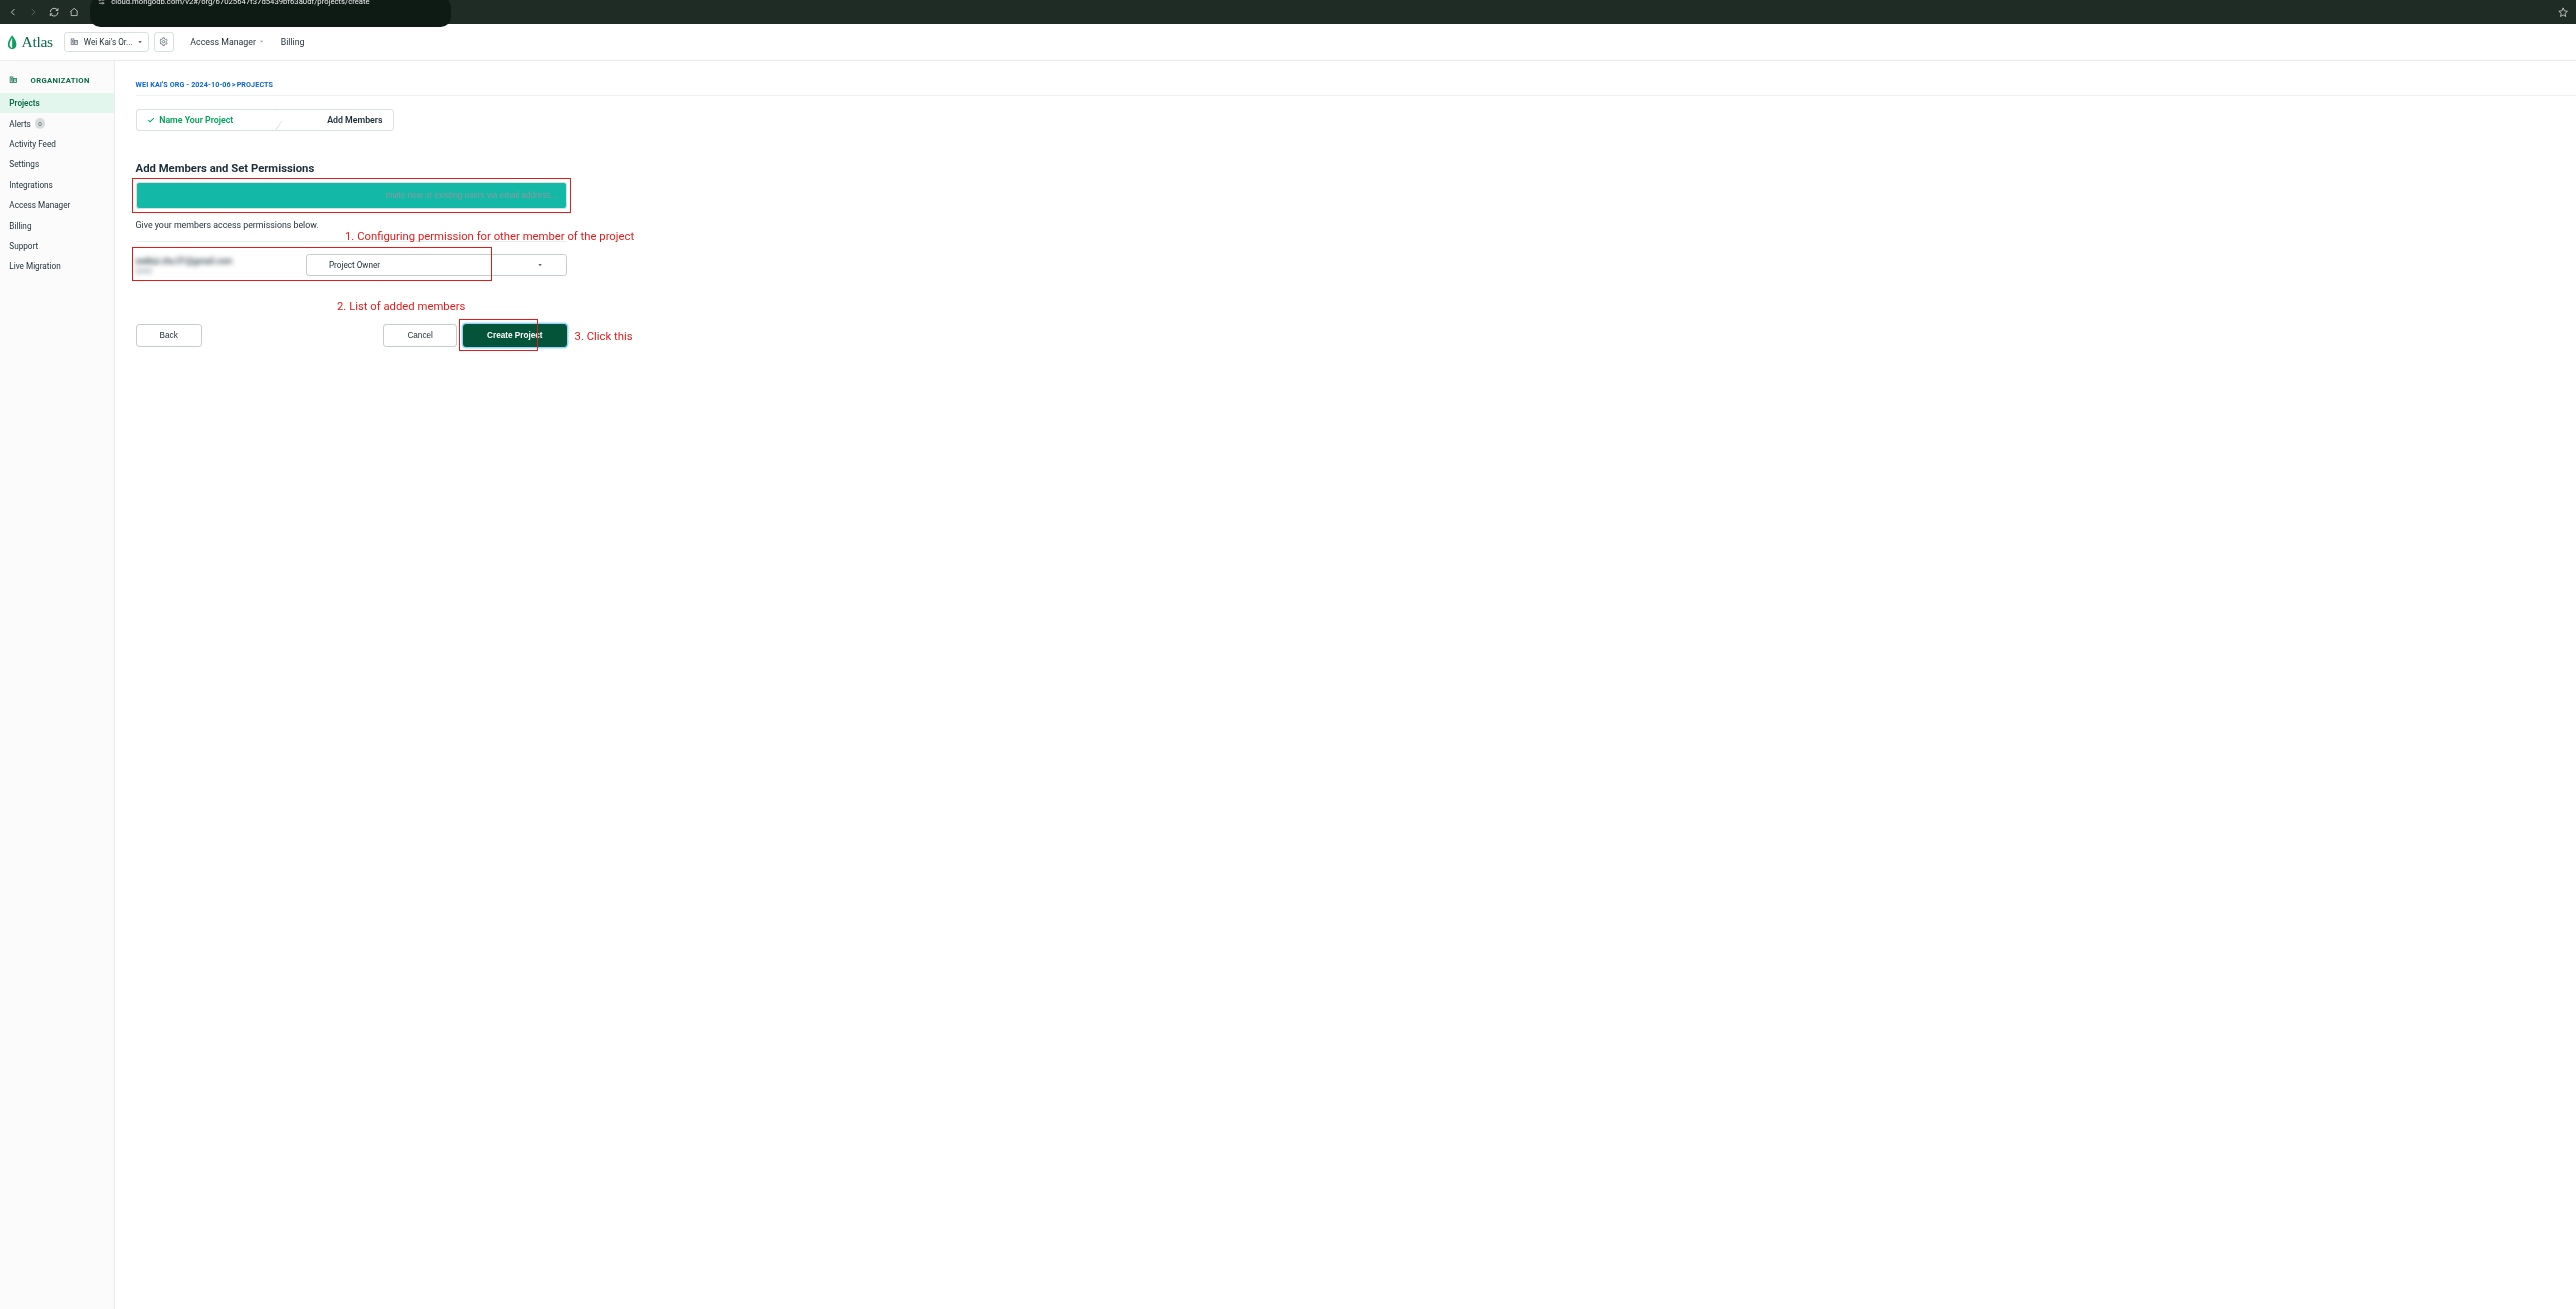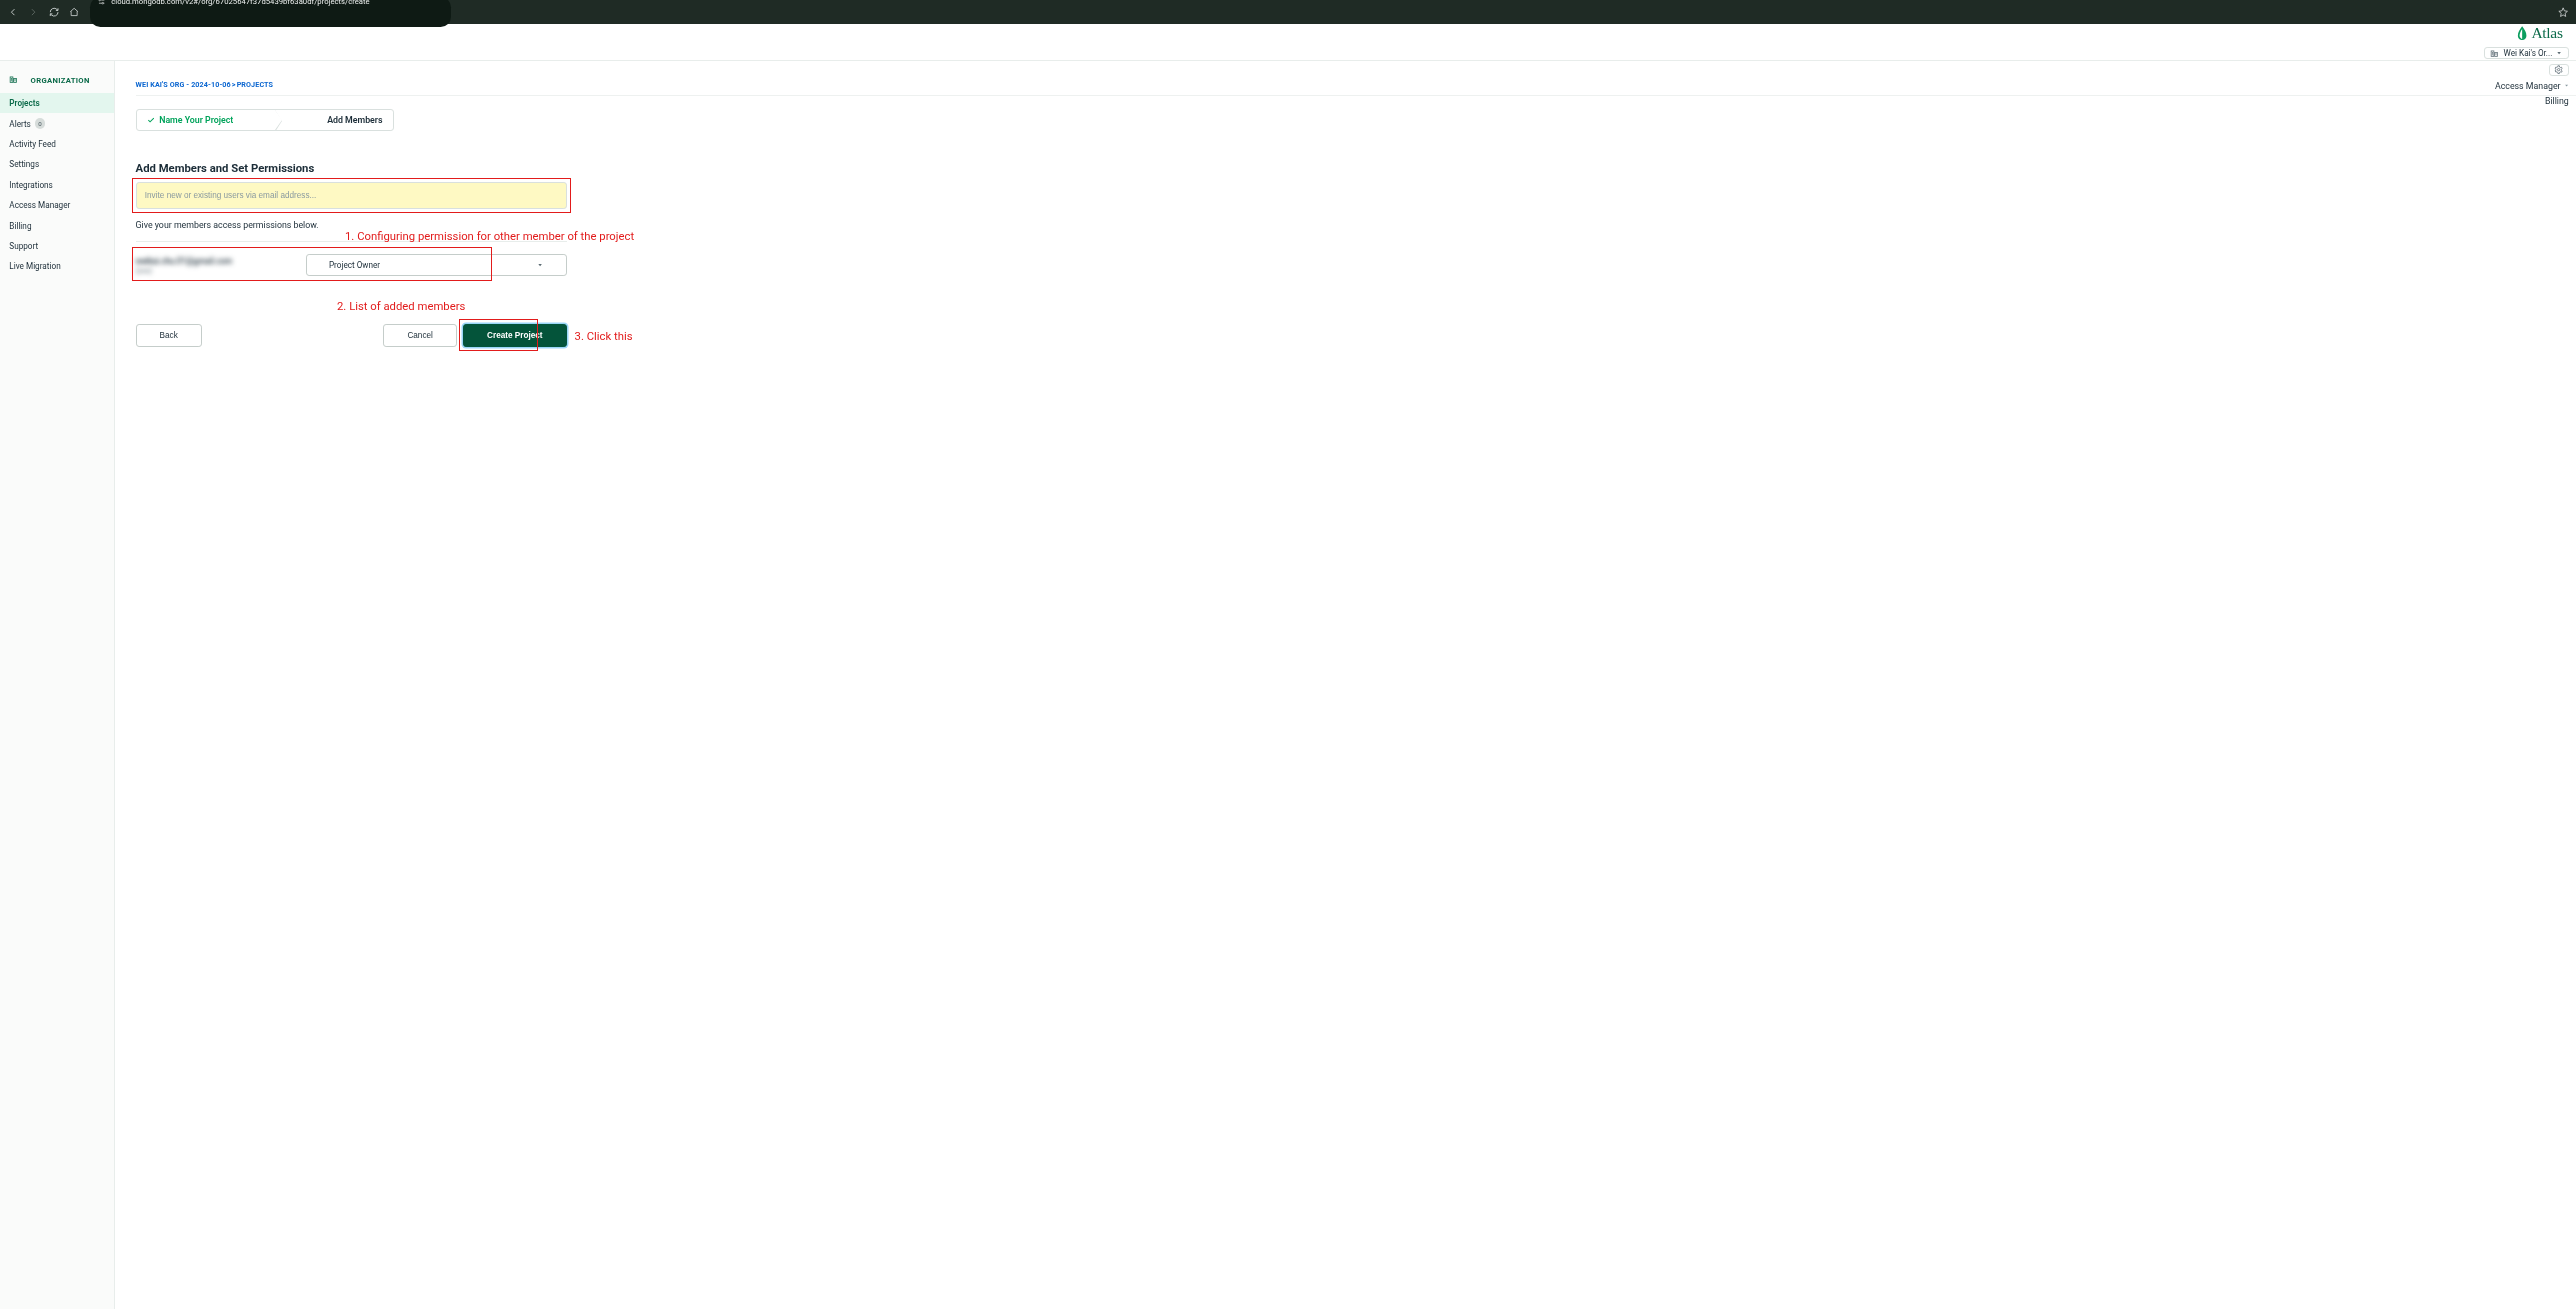--- a/index.html
+++ b/index.html
@@ -9,21 +9,21 @@
   .browser-bar { background: #1f2b25; height: 24px; display: flex; align-items: center; padding: 0 7.2px; gap: 9.3px; }
   .browser-btn { width: 11.3px; height: 11.3px; display: flex; align-items: center; justify-content: center; color: #c7cdcc; cursor: pointer; }
   .browser-btn.disabled { color: #5a6560; }
   .url-pill { display: flex; align-items: flex-start; background: #0e1a14; border-radius: 10.3px; height: 30px; padding: 0 7.2px; flex: 0 1 auto; min-width: 361px; gap: 5.2px; }
   .url-icon { width: 9.3px; height: 9.3px; color: #cfd3d2; }
   .url-text { color: #eef1f0; font-size: 7.7px; white-space: nowrap; }
   .browser-spacer { flex: 1; }
   .star-btn { color: #cfd3d2; }
 
   
-  .topnav { height: 37px; border-bottom: 0.5px solid #e8edeb; display: flex; align-items: flex-end; padding: 0 7.2px; gap: 5.2px; flex-direction: column; }
+  .topnav { height: 37px; border-bottom: 0.5px solid #e8edeb; display: flex; align-items: center; padding: 0 7.2px; gap: 5.2px; }
   .logo-wrap { display: flex; align-items: center; gap: 4.1px; margin-right: 6.2px; }
   .logo-leaf { width: 10.3px; height: 14.4px; }
   .logo-text { font-family: Georgia, 'Times New Roman', serif; font-size: 15.5px; color: #0c6b4a; font-weight: 500; letter-spacing: -0.3px; }
   .org-picker { display: flex; align-items: center; border: 0.5px solid #d9e0de; border-radius: 3.1px; height: 19.6px; padding: 0 5.2px; gap: 4.1px; font-size: 8.2px; color: #1c2d38; cursor: pointer; }
   .org-picker .chev { color: #5d6c74; }
   .gear-btn { width: 19.6px; height: 19.6px; border: 0.5px solid #d9e0de; border-radius: 3.1px; display: flex; align-items: center; justify-content: center; color: #5d6c74; cursor: pointer; }
   .nav-link { display: flex; align-items: center; gap: 3.1px; font-size: 8.8px; color: #1c2d38; margin-left: 11.3px; cursor: pointer; }
   .nav-link .chev { color: #8a9aa0; font-size: 6.2px; }
 
   
@@ -47,21 +47,21 @@
   .step.done { color: #00a35b; }
   .step.done .check { margin-right: 4.1px; }
   .step.current { color: #1c2d38; }
   .step-divider { width: 11.3px; height: 100%; position: relative; }
   .step-divider::before { content: ""; position: absolute; top: 0; bottom: 0; left: 0; width: 0; height: 0; border-top: 10.8px solid transparent; border-bottom: 10.8px solid transparent; border-left: 7.2px solid #fff; z-index: 2; }
   .step-divider::after { content: ""; position: absolute; top: -0.5px; bottom: -0.5px; left: 0.5px; width: 0; height: 0; border-top: 11.3px solid transparent; border-bottom: 11.3px solid transparent; border-left: 7.7px solid #d9e0de; z-index: 1; }
 
   .section-title { font-size: 11.3px; font-weight: 700; color: #1c2d38; margin-bottom: 7.2px; }
 
   .invite-box { position: relative; margin-bottom: 11.3px; }
-  .invite-input { width: 431px; height: 27px; background: #fef9c3; border: 0.5px solid #d9e0de; border-radius: 3.1px; padding: 0 8.2px; font-size: 8.2px; color: #1c2d38; }
+  .invite-input { width: 431px; height: 27px; background: #14b8a6; border: 0.5px solid #d9e0de; border-radius: 3.1px; padding: 0 8.2px; font-size: 8.2px; color: #1c2d38; text-align: right; }
   .invite-input::placeholder { color: #8a9aa0; }
   .redbox { position: absolute; border: 1.5px solid #e21b1b; pointer-events: none; }
 
   .sub-text { font-size: 8.8px; color: #1c2d38; margin-bottom: 11.3px; }
   .hr-thin { height: 0.5px; background: #e8edeb; width: 431px; margin-bottom: 8.2px; }
 
   .member-row { display: flex; align-items: center; width: 431px; padding: 4.1px 0 8.2px; gap: 10.3px; position: relative; }
   .member-info { flex: 0 0 160px; }
   .member-email { font-size: 8.2px; color: #1c2d38; font-weight: 500; filter: blur(2.6px); user-select: none; }
   .member-you { font-size: 7.2px; color: #5d6c74; filter: blur(2.6px); user-select: none; }

